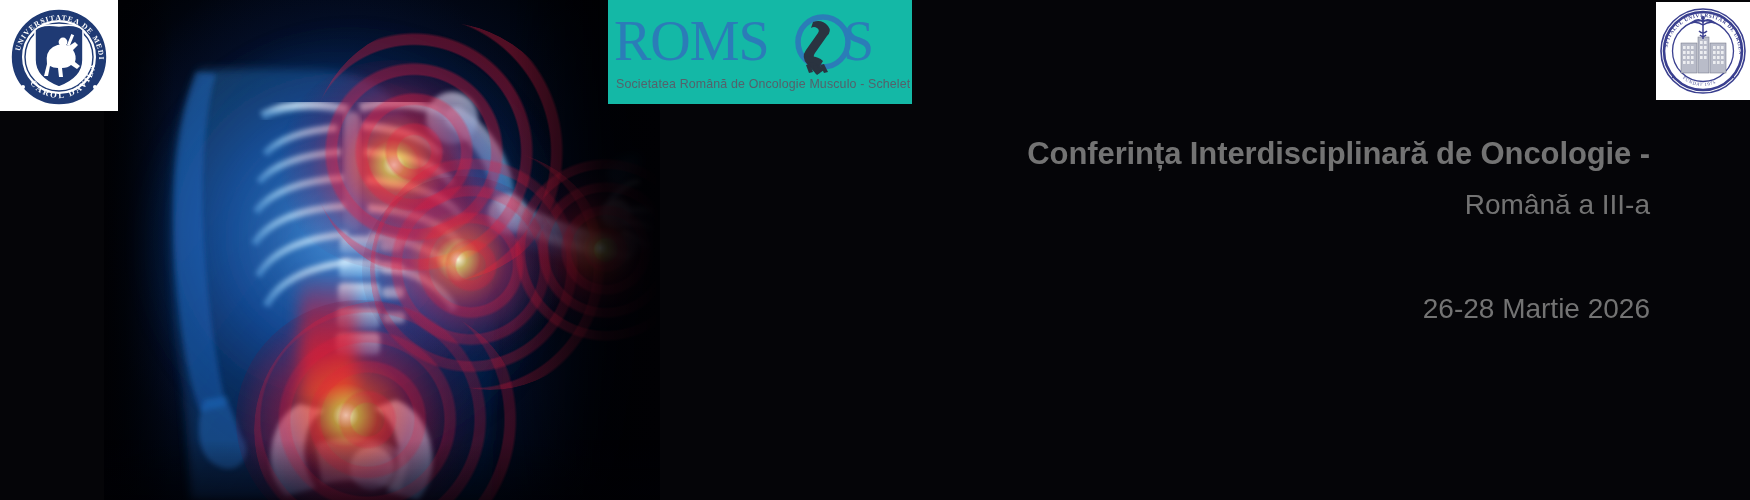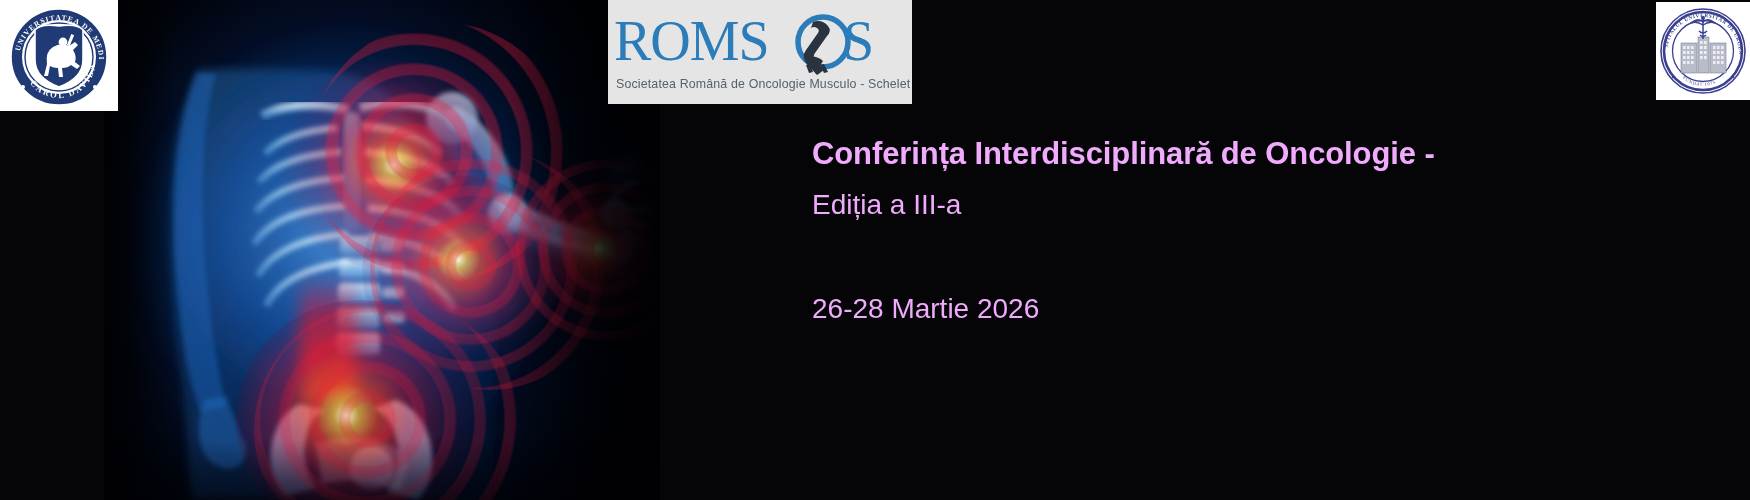--- a/index.html
+++ b/index.html
@@ -107,31 +107,31 @@
     background:linear-gradient(0deg, rgba(0,1,5,.55) 0%, rgba(0,1,5,0) 100%);
   }
 
   
   #logo-umf {
     position:absolute; left:0; top:0; width:118px; height:111px;
     background:#fff; display:flex; align-items:center; justify-content:center;
   }
   #logo-romsos {
     position:absolute; left:608px; top:0; width:304px; height:104px;
-    background:#e5e5e5; display:flex; align-items:center; justify-content:center;
+    background:#14b8a6; display:flex; align-items:center; justify-content:center;
   }
   #logo-suub {
     position:absolute; left:1656px; top:2px; width:94px; height:98px;
     background:#fff; display:flex; align-items:center; justify-content:center;
   }
 
   
   #textblock {
     position:absolute; left:812px; top:128px; width:838px;
-    text-align:left; color:#f0abfc;
+    text-align:right; color:#737373;
   }
   .title-line {
     font-size:31px; font-weight:bold; line-height:52px;
     letter-spacing:-.1px; white-space:nowrap;
   }
   #edition {
     font-size:28px; font-weight:400; line-height:46px; margin-top:2px;
   }
   #datesblock { margin-top:58px; }
   .date-line { font-size:28px; font-weight:400; line-height:46px; }
@@ -388,19 +388,19 @@
         </g>
         <circle cx="46" cy="15" r="2" fill="#3a3f8f"></circle>
       </g>
       <circle cx="16" cy="74" r="1.2" fill="#3a3f8f"></circle>
       <circle cx="76" cy="74" r="1.2" fill="#3a3f8f"></circle>
     </svg>
   </div>
 
   <div id="textblock">
     <div class="title-line">Conferința Interdisciplinară de Oncologie -</div>
-    <div id="edition">Ediția a III-a</div>
+    <div id="edition">Română a III-a</div>
     <div id="datesblock">
       <div class="date-line">26-28 Martie 2026</div>
     </div>
   </div>
 
 </div>
 
 </body></html>

